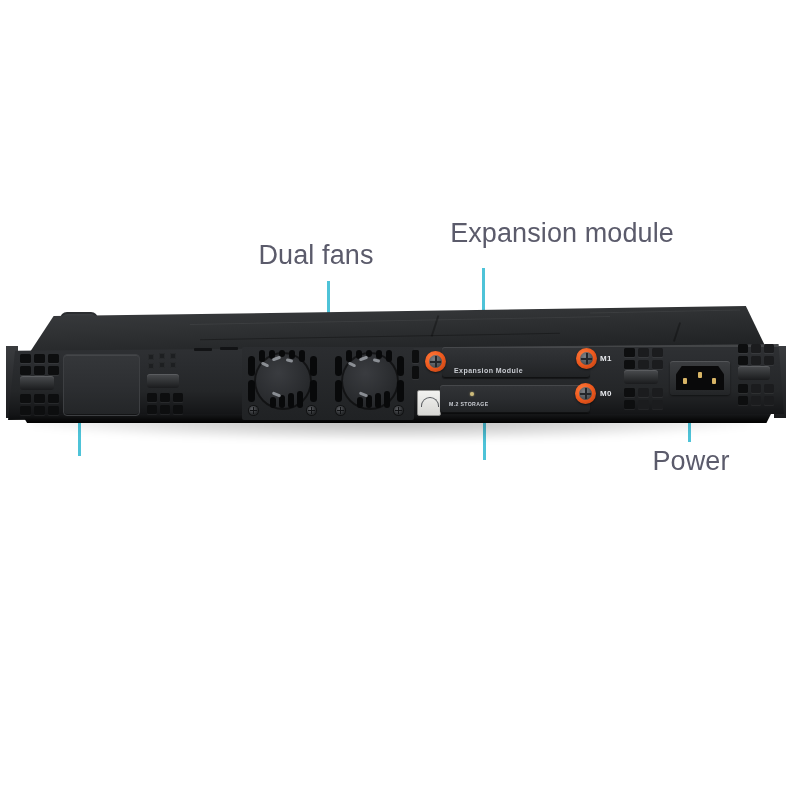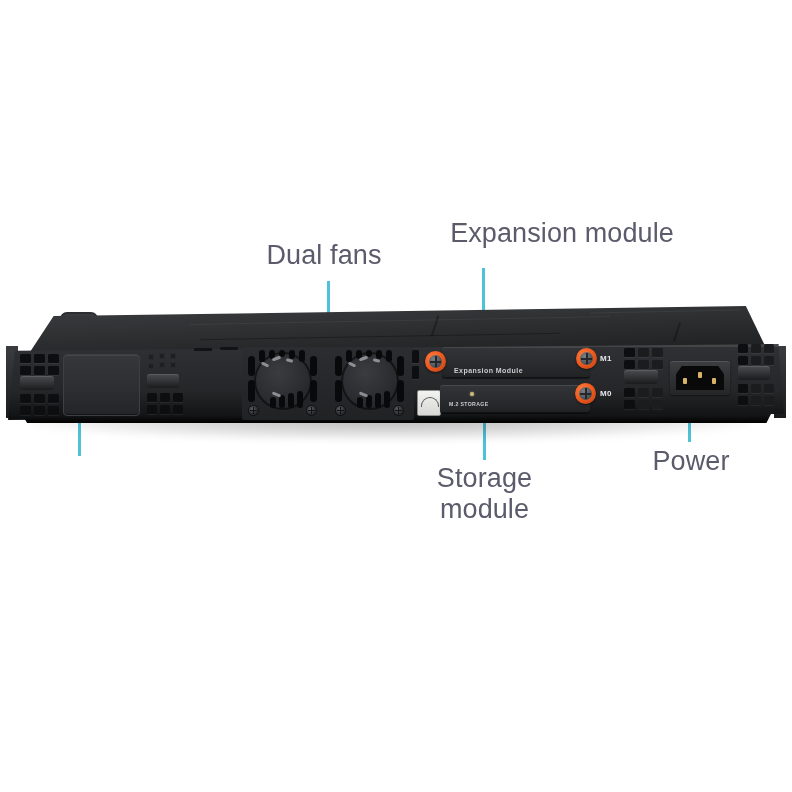--- a/index.html
+++ b/index.html
@@ -322,27 +322,25 @@
     background: #1d1f21;
     border-radius: 1px;
     box-shadow: inset 0 0 0 1px rgba(255,255,255,0.05);
   }
 </style>
 </head>
 <body>
 
 <div id="stage">
 
-  <div class="callout-label center" style="left:244px; top:240px; width:160px;">Dual fans</div>
+  <div class="callout-label center" style="left:236px; top:240px; width:160px;">Dual fans</div>
 
   <div class="callout-label center" style="left:430px; top:218px; width:264px;">Expansion module</div>
 
 
-  <div class="callout-label center" style="left:378px; top:463px; width:213px;">Storage
-module</div>
 
   <div class="callout-label center" style="left:598px; top:446px; width:186px;">Power</div>
 
   <div class="leader" style="left:327px; top:281px; height:66px;"></div>
 
   <div class="bracket bracket-open-top" style="left:241px; top:347px; width:174px; height:75px;"></div>
 
   <div class="leader" style="left:482px; top:268px; height:110px;"></div>
   <div class="leader-dot" style="left:479px; top:374px;"></div>
 

